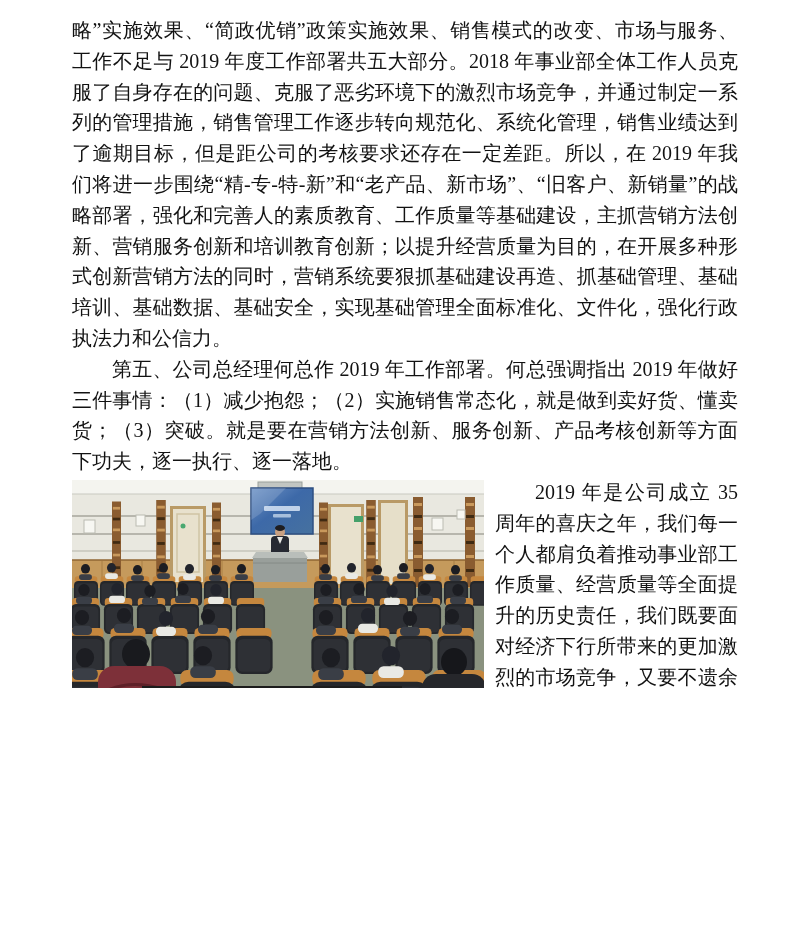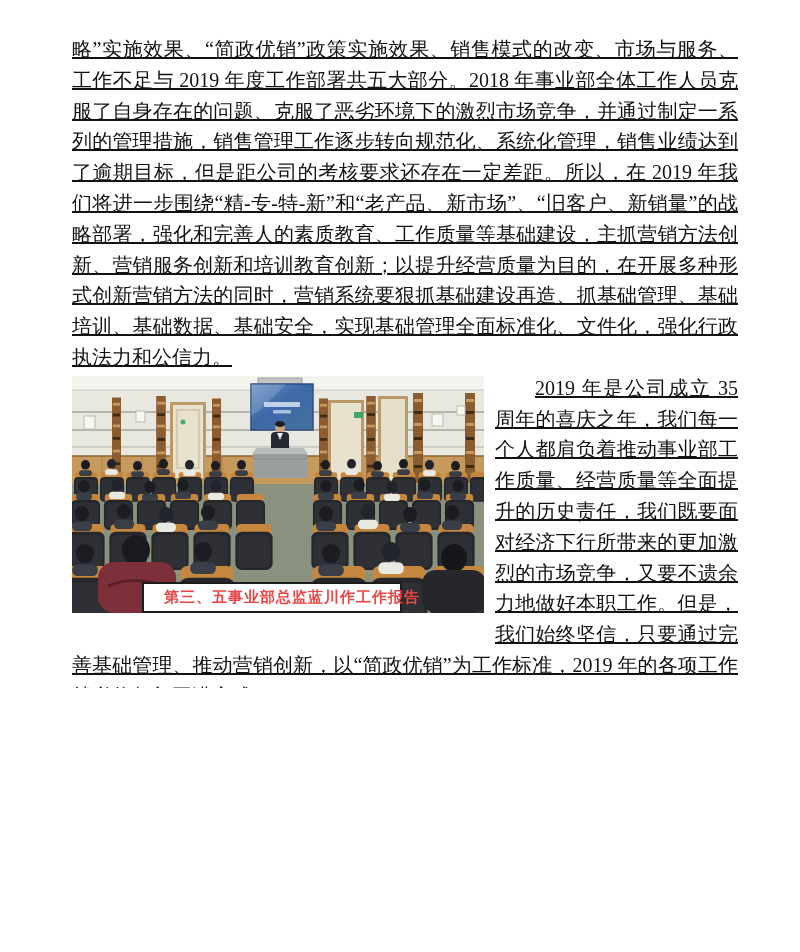--- a/index.html
+++ b/index.html
@@ -2,25 +2,24 @@
 <html><head>
 <meta charset="utf-8">
 <style>
   html, body { margin: 0; padding: 0; background: #ffffff; }
   .page {
     position: relative;
     width: 800px;
     height: 688px;
     background: #ffffff;
     box-sizing: border-box;
-    padding: 34px 62px 0 72px;
+    padding: 15px 62px 0 72px;
     font-family: "Liberation Serif", "DejaVu Serif", serif;
     color: #121212;
     overflow: hidden;
-    text-decoration: underline;
   }
   .para {
     margin: 0;
     font-size: 20px;
     line-height: 30.8px;
     text-align: justify;
   }
   .ind { text-indent: 2em; }
   .photo-wrap {
     float: left;
@@ -55,20 +54,21 @@
     text-align: right;
     margin: 0;
   }
 </style>
 </head>
 <body>
 
 <div class="page">
 
   <p class="para">略”实施效果、“简政优销”政策实施效果、销售模式的改变、市场与服务、工作不足与 2019 年度工作部署共五大部分。2018 年事业部全体工作人员克服了自身存在的问题、克服了恶劣环境下的激烈市场竞争，并通过制定一系列的管理措施，销售管理工作逐步转向规范化、系统化管理，销售业绩达到了逾期目标，但是距公司的考核要求还存在一定差距。所以，在 2019 年我们将进一步围绕“精-专-特-新”和“老产品、新市场”、“旧客户、新销量”的战略部署，强化和完善人的素质教育、工作质量等基础建设，主抓营销方法创新、营销服务创新和培训教育创新；以提升经营质量为目的，在开展多种形式创新营销方法的同时，营销系统要狠抓基础建设再造、抓基础管理、基础培训、基础数据、基础安全，实现基础管理全面标准化、文件化，强化行政执法力和公信力。</p>
+  <p class="para ind">第五、公司总经理何总作 2019 年工作部署。何总强调指出 2019 年做好三件事情：（1）减少抱怨；（2）实施销售常态化，就是做到卖好货、懂卖货；（3）突破。就是要在营销方法创新、服务创新、产品考核创新等方面下功夫，逐一执行、逐一落地。</p>
 
   <p class="para ind">
     <span class="photo-wrap">
       <svg class="photo-svg" viewBox="0 0 412 237" preserveAspectRatio="none">
         <defs>
           <linearGradient id="scr" x1="0" y1="0" x2="1" y2="1">
             <stop offset="0" stop-color="#6e93c6"></stop>
             <stop offset="0.45" stop-color="#3d69a8"></stop>
             <stop offset="1" stop-color="#46719f"></stop>
           </linearGradient>

